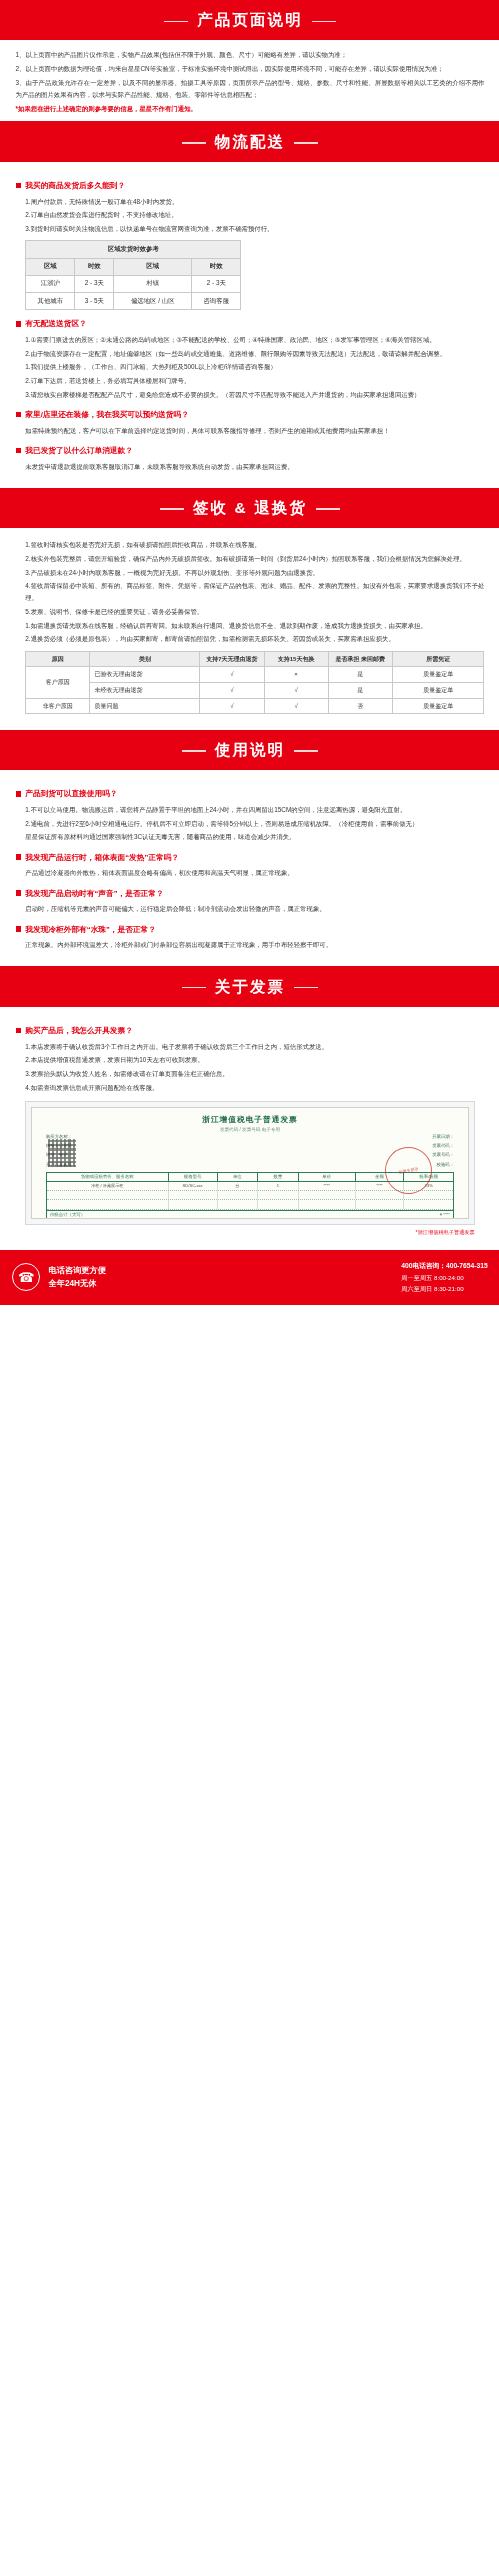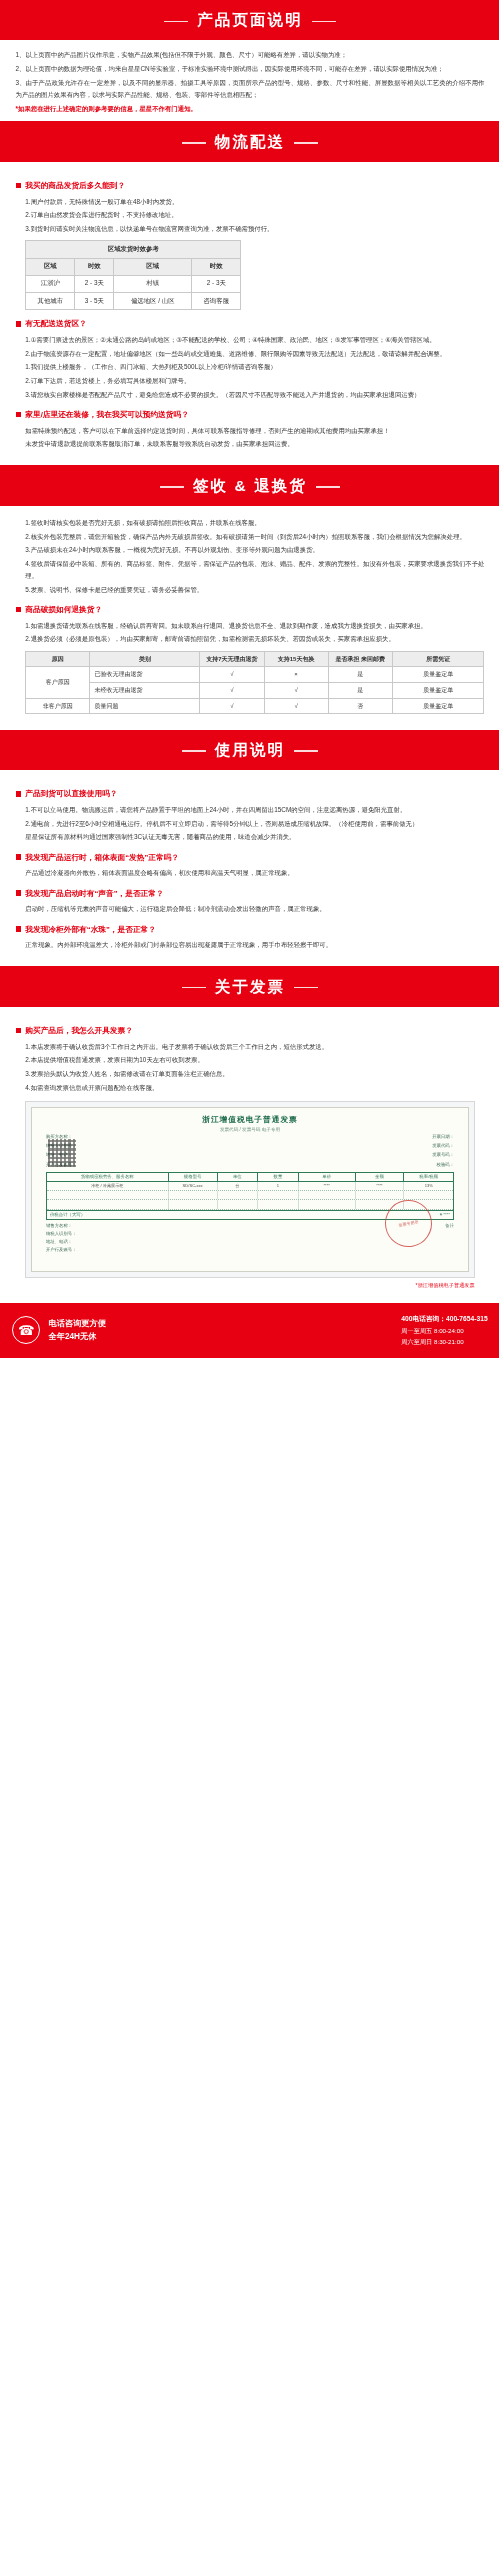--- a/index.html
+++ b/index.html
@@ -117,21 +117,21 @@
   .inv-wrap {
     margin: 7.2px 9.8px 0 9.8px;
     border: 0.5px solid #d7d7d7;
     background: #f4f6f7;
     padding: 5.2px;
   }
   .invoice {
     position: relative;
     background: #fdfdf7;
     border: 0.5px solid #cfcfc4;
-    height: 165px;
+    height: 112px;
     overflow: hidden;
   }
   .inv-title {
     text-align: center;
     font-size: 7.7px;
     color: #1b6a4a;
     letter-spacing: 1px;
     font-weight: bold;
     padding-top: 7.2px;
     font-family: "Liberation Serif", serif;
@@ -325,42 +325,42 @@
     <div class="p">1.我们提供上楼服务，（工作台、四门冰箱、大热列柜及500L以上冷柜/详情请咨询客服）</div>
     <div class="p">2.订单下达后，若送货楼上，务必填写具体楼层和门牌号。</div>
     <div class="p">3.请您核实自家楼梯是否配配产品尺寸，避免给您造成不必要的损失。（若因尺寸不匹配导致不能送入产并退货的，均由买家承担退回运费）</div>
 
     <div class="q">
       <span class="sq"></span>
       <span class="txt">家里/店里还在装修，我在我买可以预约送货吗？</span>
     </div>
     <div class="p">如需特殊预约配送，客户可以在下单前选择约定送货时间，具体可联系客服指导修理，否则产生的逾期或其他费用均由买家承担！</div>
 
+    <div class="q">
+      <span class="sq"></span>
+      <span class="txt">我已发货了以什么订单消退款？</span>
+    </div>
     <div class="p">未发货申请退款退提前联系客服取消订单，未联系客服导致系统自动发货，由买家承担回运费。</div>
   </div>
 
   <div class="band">
     <div class="band-inner">
       <span class="dec l"></span>
       <h2>签收 &amp; 退换货</h2>
       <span class="dec r"></span>
     </div>
   </div>
 
   <div class="sec white">
     <div class="p">1.签收时请核实包装是否完好无损，如有破损请拍照后拒收商品，并联系在线客服。</div>
     <div class="p">2.核实外包装完整后，请您开箱验货，确保产品内外无破损后签收。如有破损请第一时间（到货后24小时内）拍照联系客服，我们会根据情况为您解决处理。</div>
     <div class="p">3.产品破损未在24小时内联系客服，一概视为完好无损。不再以外观划伤、变形等外观问题为由退换货。</div>
     <div class="p">4.签收后请保留必中装箱、所有的、商品标签、附件、凭据等，需保证产品的包装、泡沫、赠品、配件、发票的完整性。如没有外包装，买家要求退换货我们不予处理。</div>
     <div class="p">5.发票、说明书、保修卡是已经的重要凭证，请务必妥善保管。</div>
 
-    <div class="q">
-      <span class="sq"></span>
-      <span class="txt">商品破损如何退换货？</span>
-    </div>
     <div class="p">1.如需退换货请先联系在线客服，经确认后再寄回。如未联系自行退回、退换货信息不全、退款到期作废，造成我方退换货损失，由买家承担。</div>
     <div class="p">2.退换货必须（必须是原包装），均由买家邮寄，邮寄前请拍照留凭，如需检测需无损坏装失、若因货或装失，买家需承担应损失。</div>
 
     <table class="tbl-ret">
       <tbody>
           <tr>
         <th style="width:14%">原因</th>
         <th style="width:24%">类别</th>
         <th style="width:14%">支持7天无理由退货</th>
         <th style="width:14%">支持15天包换</th>

